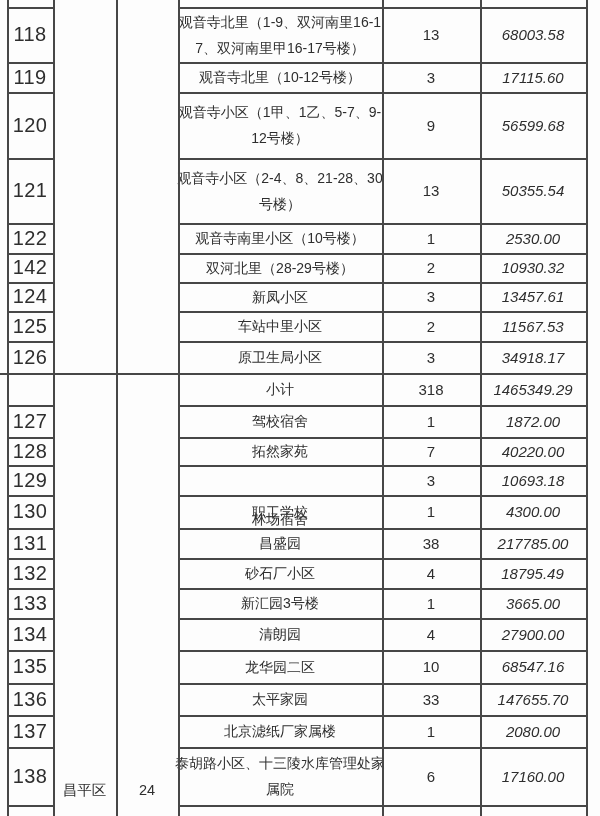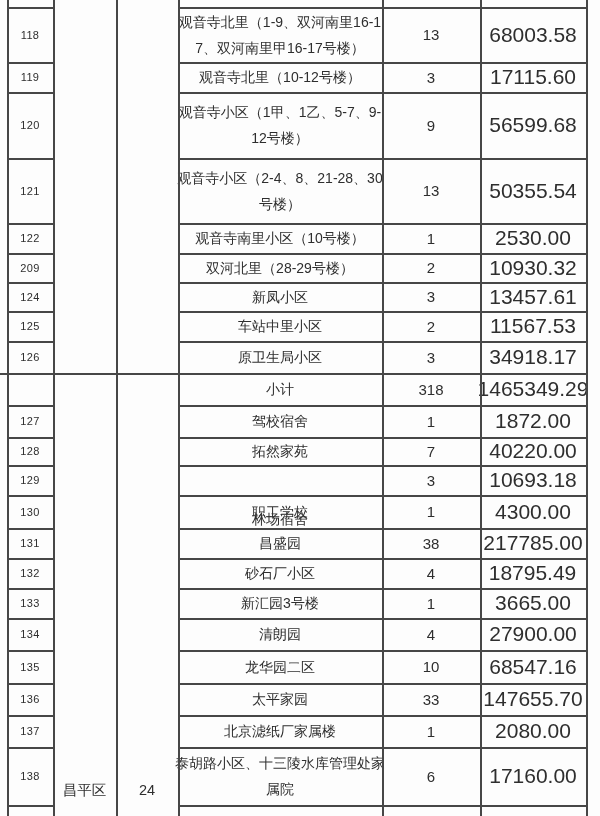--- a/index.html
+++ b/index.html
@@ -14,25 +14,25 @@
   .cell{
     position:absolute;
     display:flex;
     flex-direction:column;
     align-items:center;
     justify-content:center;
     text-align:center;
     box-sizing:border-box;
     z-index:1;
   }
-  .num-cell{font-size:11px;letter-spacing:0.3px;}
+  .num-cell{font-size:20px;letter-spacing:0.3px;}
   .name-cell{font-size:14px;}
   .name-line{line-height:26px;white-space:nowrap;}
   .count-cell{font-size:15px;}
-  .amount-cell{font-size:21px;}
+  .amount-cell{font-size:15px;font-style:italic;}
   .district-cell{
     position:absolute;
     display:flex;align-items:center;justify-content:center;
     font-size:14.5px;z-index:1;
   }
   .vline{position:absolute;top:0;height:816px;width:1.6px;background:#474747;z-index:2;}
   .hline{position:absolute;height:1.6px;background:#474747;z-index:2;}
 </style>
 </head>
 <body>
@@ -70,21 +70,21 @@
   <div class="cell count-cell" style="left: 382px; top: 158px; width: 98px; height: 65px;">13</div>
   <div class="cell amount-cell" style="left: 480px; top: 158px; width: 106px; height: 65px;">50355.54</div>
 
   <div class="cell num-cell" style="left: 7px; top: 223px; width: 46px; height: 30px;">122</div>
   <div class="cell name-cell" style="left: 178px; top: 223px; width: 204px; height: 30px;">
         <div class="name-line">观音寺南里小区（10号楼）</div>
       </div>
   <div class="cell count-cell" style="left: 382px; top: 223px; width: 98px; height: 30px;">1</div>
   <div class="cell amount-cell" style="left: 480px; top: 223px; width: 106px; height: 30px;">2530.00</div>
 
-  <div class="cell num-cell" style="left: 7px; top: 253px; width: 46px; height: 29px;">209</div>
+  <div class="cell num-cell" style="left: 7px; top: 253px; width: 46px; height: 29px;">142</div>
   <div class="cell name-cell" style="left: 178px; top: 253px; width: 204px; height: 29px;">
         <div class="name-line">双河北里（28-29号楼）</div>
       </div>
   <div class="cell count-cell" style="left: 382px; top: 253px; width: 98px; height: 29px;">2</div>
   <div class="cell amount-cell" style="left: 480px; top: 253px; width: 106px; height: 29px;">10930.32</div>
 
   <div class="cell num-cell" style="left: 7px; top: 282px; width: 46px; height: 29px;">124</div>
   <div class="cell name-cell" style="left: 178px; top: 282px; width: 204px; height: 29px;">
         <div class="name-line">新凤小区</div>
       </div>

